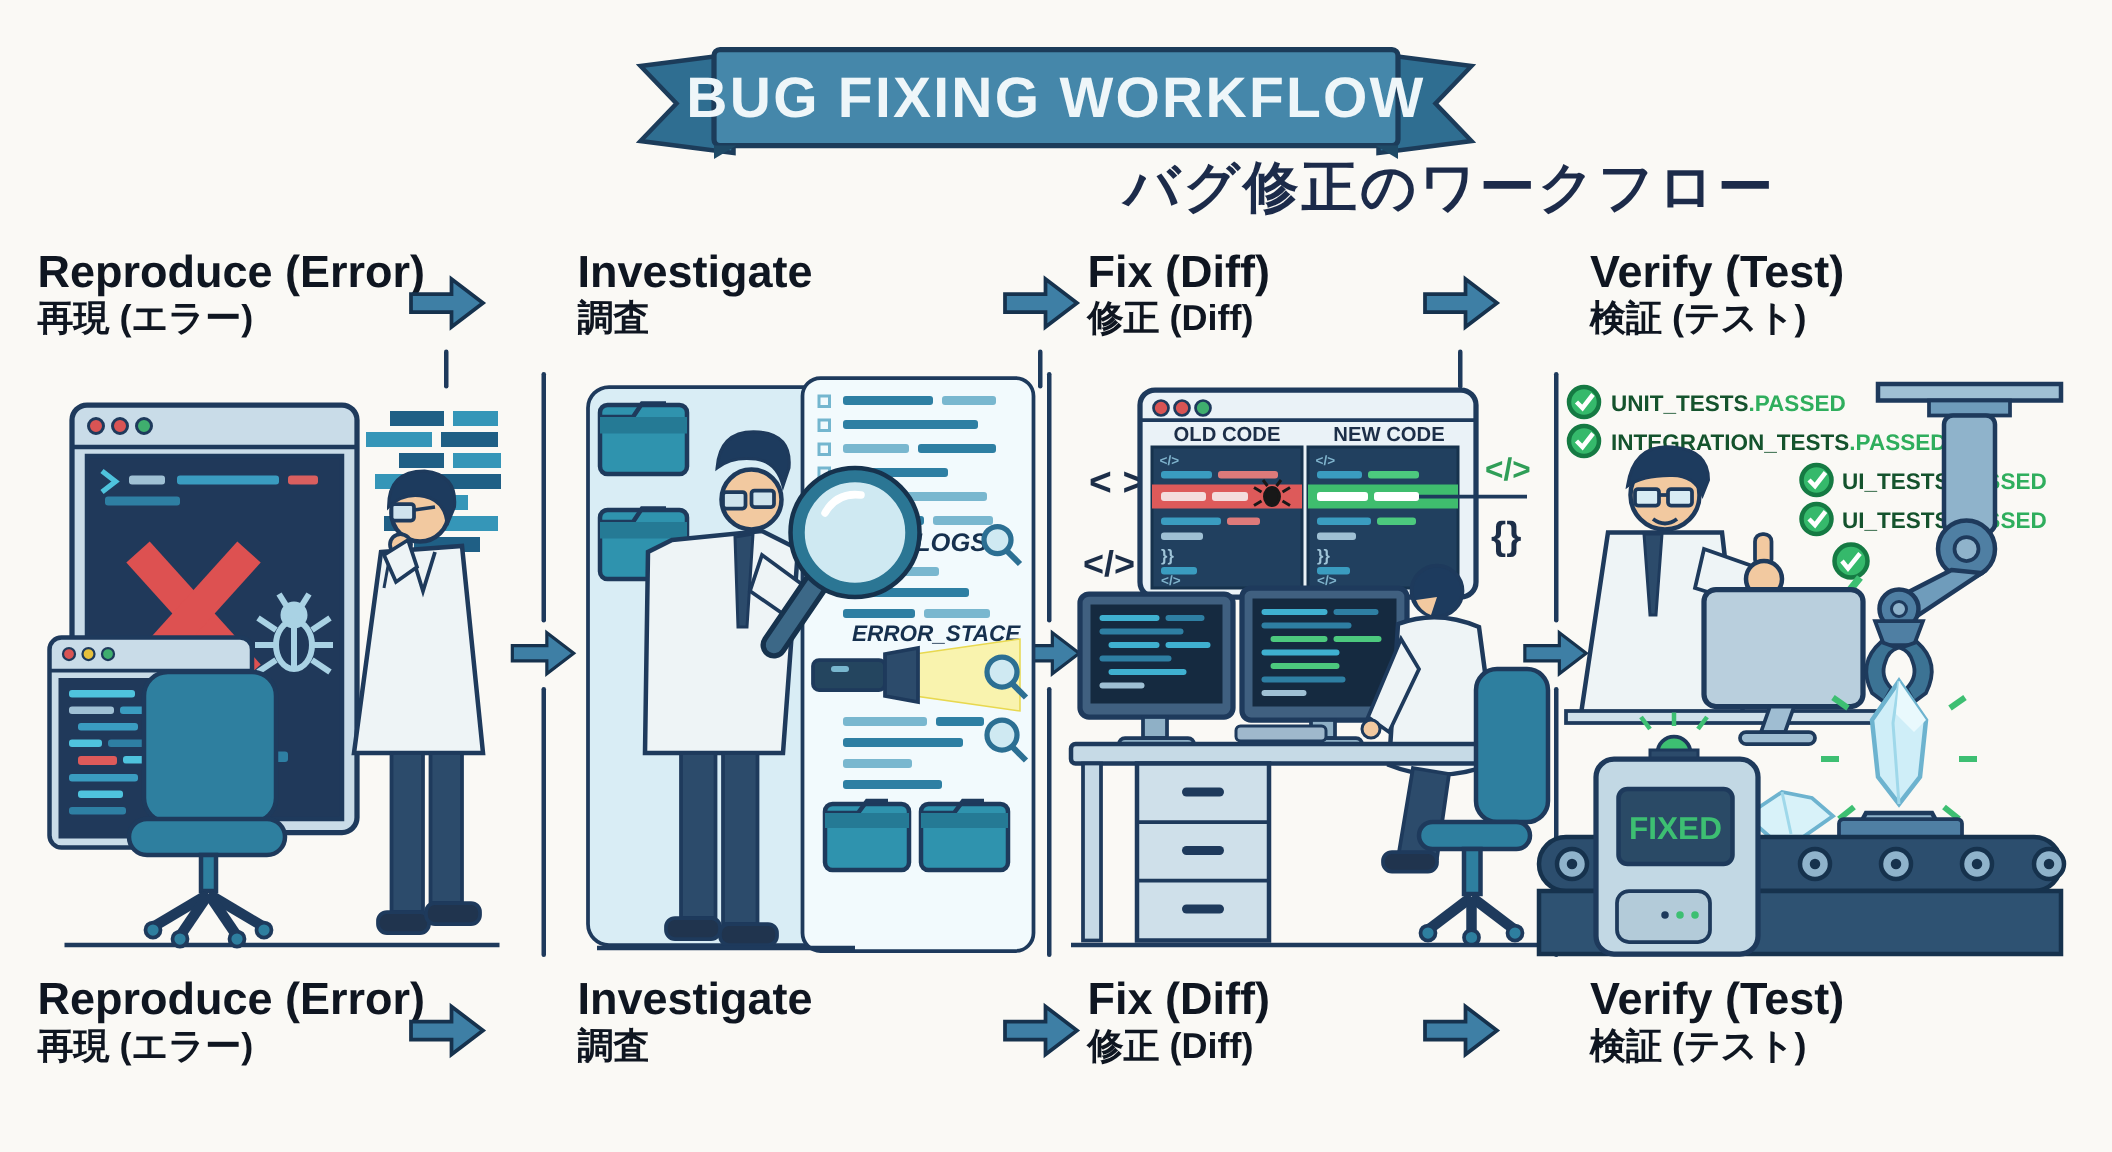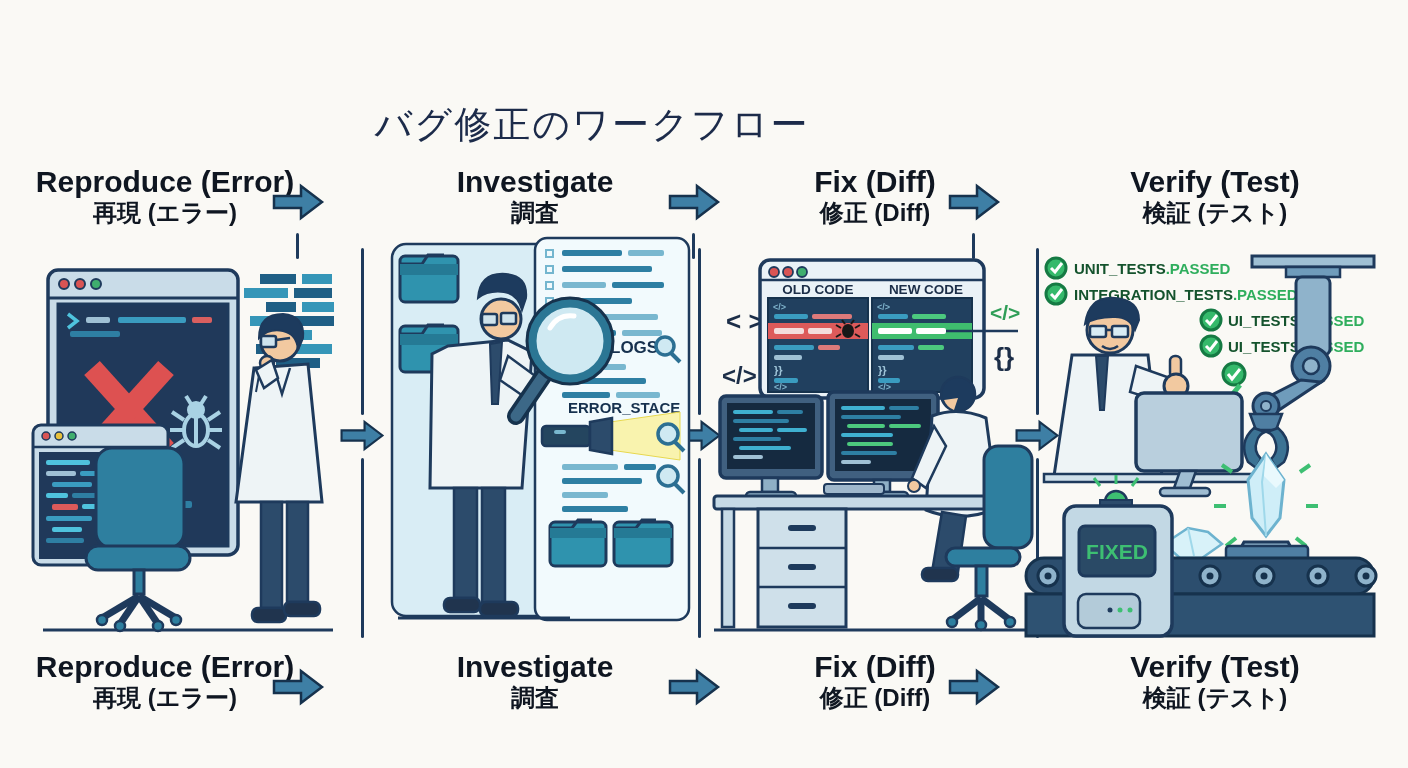--- a/index.html
+++ b/index.html
@@ -1,35 +1,51 @@
 <!DOCTYPE html>
 <html><head>
 <meta charset="utf-8">
 <style>
   html,body{margin:0;padding:0;background:#e8e8e6;}
   .stage{position:relative;width:1408px;height:768px;background:#faf9f5;overflow:hidden;
          font-family:"Liberation Sans",sans-serif;}
   .banner-wrap{position:absolute;left:419px;top:30px;width:570px;height:80px;}
-  .banner-sub{position:absolute;left:0;top:100px;width:1184px;text-align:center;
-              font-size:37px;font-weight:400;color:#1c2b4a;letter-spacing:2px;}
-  .step-label{position:absolute;text-align:center;color:#0f1621;line-height:1.14;font-weight:800;}
+  .banner-sub{position:absolute;left:0;top:100px;width:1184px;text-align:right;
+              font-size:37px;font-weight:700;color:#1c2b4a;letter-spacing:2px;}
+  .step-label{position:absolute;color:#0f1621;line-height:1.14;font-weight:800;}
   .step-en{font-size:30px;}
   .step-jp{font-size:24px;}
   .hdr-top .step-label{top:0;}
   .arrow{position:absolute;}
   .divider{position:absolute;width:3px;background:#1e3a5c;border-radius:2px;}
   .tick{position:absolute;width:3px;height:26px;background:#1e3a5c;border-radius:2px;}
   .panel{position:absolute;}
   svg text{font-family:"Liberation Sans",sans-serif;font-weight:bold;}
 </style>
 </head>
 <body>
 
 <div class="stage">
 
+  <div class="banner-wrap">
+    <svg width="570" height="80" viewBox="0 0 570 80">
+      <g>
+        <path d="M8 14 L70 6 L70 72 L8 64 L32 39 Z" fill="#2f6e91" stroke="#1c3c5a" stroke-width="3"></path>
+      </g>
+      <g>
+        <path d="M562 14 L500 6 L500 72 L562 64 L538 39 Z" fill="#2f6e91" stroke="#1c3c5a" stroke-width="3"></path>
+      </g>
+      <g>
+        <rect x="57" y="3" width="456" height="64" rx="4" fill="#4587aa" stroke="#1c3c5a" stroke-width="3.5"></rect>
+        <path d="M57 67 L57 76 L72 67 Z" fill="#1f4a66"></path>
+        <path d="M513 67 L513 76 L498 67 Z" fill="#1f4a66"></path>
+      </g>
+      <text x="285" y="48" text-anchor="middle" font-size="38" letter-spacing="1.5" fill="#eef6f9">BUG FIXING WORKFLOW</text>
+    </svg>
+  </div>
   <div class="banner-sub">バグ修正のワークフロー</div>
 
   <div class="hdr-top">
     <div class="step-label" style="left:25px;top:165px;width:280px;">
       <div class="step-en">Reproduce (Error)</div>
       <div class="step-jp">再現 (エラー)</div>
     </div>
     <div class="step-label" style="left:385px;top:165px;width:300px;">
       <div class="step-en">Investigate</div>
       <div class="step-jp">調査</div>
@@ -189,21 +205,21 @@
         <path d="M232 120 l-4 22" fill="none" stroke="#1e3a5c" stroke-width="2"></path>
         <polygon points="228,120 244,110 250,128 236,138" fill="#eef4f6" stroke="#1e3a5c" stroke-width="2.5"></polygon>
         <rect x="233" y="252" width="21" height="106" fill="#2c4b6b" stroke="#1e3a5c" stroke-width="2.5"></rect>
         <rect x="259" y="252" width="21" height="100" fill="#2c4b6b" stroke="#1e3a5c" stroke-width="2.5"></rect>
         <rect x="224" y="358" width="34" height="14" rx="6" fill="#20344e" stroke="#1e3a5c" stroke-width="2.5"></rect>
         <rect x="256" y="352" width="36" height="14" rx="6" fill="#20344e" stroke="#1e3a5c" stroke-width="2.5"></rect>
       </g>
     </svg>
   </div>
 
-  <div class="panel" style="left:370px;top:236px;">
+  <div class="panel" style="left:370px;top:250px;font-style:italic;">
     <svg width="332" height="392" viewBox="0 0 332 392">
       <g>
         <rect x="22" y="8" width="165" height="372" rx="14" fill="#d9edf5" stroke="#1e3a5c" stroke-width="2.5"></rect>
       </g>
       <g>
         <rect x="165" y="2" width="154" height="382" rx="12" fill="#f2fafd" stroke="#1e3a5c" stroke-width="2.5"></rect>
         <g stroke="#74b6cf" stroke-width="2" fill="none">
           <rect x="176" y="14" width="7" height="7"></rect>
             <rect x="176" y="30" width="7" height="7"></rect>
             <rect x="176" y="46" width="7" height="7"></rect>

